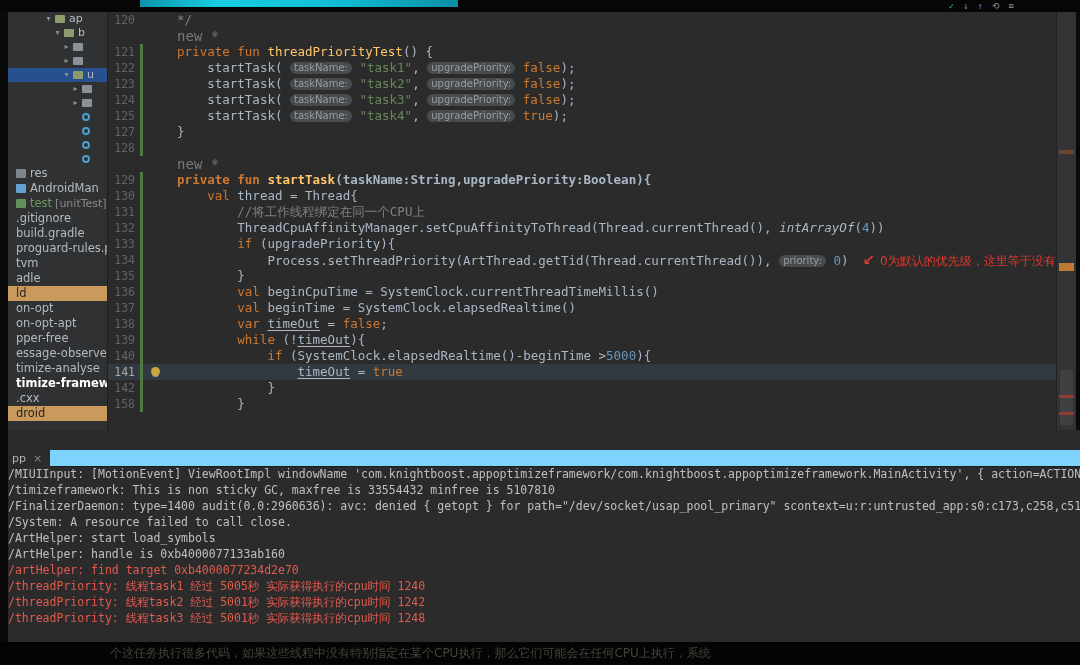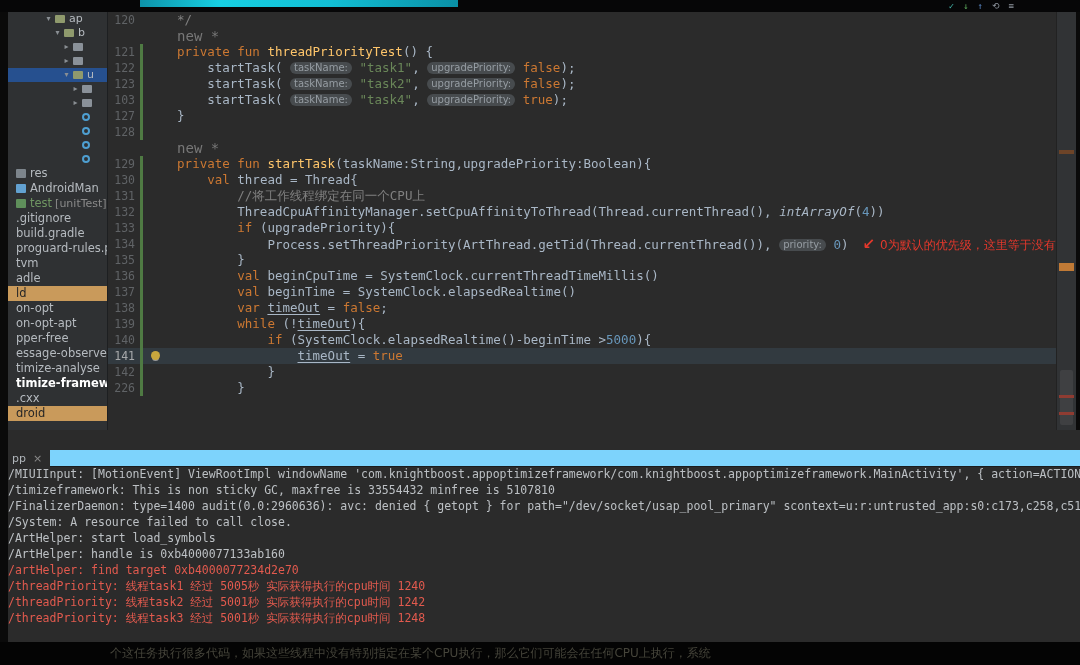--- a/index.html
+++ b/index.html
@@ -218,39 +218,40 @@
         </div>
       </div>
   </div>
 
   <div class="editor">
       <div class="eline"><span class="gut">120</span><span class="vmark"></span><div class="code" style="padding-left: 4ch;"><span class="tk cmt">*/</span></div></div>
       <div class="eline"><span class="gut"></span><span class="vmark"></span><div class="code" style="padding-left: 4ch;"><span class="hintrow">new *</span></div></div>
       <div class="eline"><span class="gut">121</span><span class="vmark on"></span><div class="code" style="padding-left: 4ch;"><span class="tk kw">private fun </span><span class="tk fn">threadPriorityTest</span><span class="tk def">() {</span></div></div>
       <div class="eline"><span class="gut">122</span><span class="vmark on"></span><div class="code" style="padding-left: 8ch;"><span class="tk def">startTask( </span><span class="pill">taskName:</span><span class="tk str"> "task1"</span><span class="tk def">, </span><span class="pill">upgradePriority:</span><span class="tk kw"> false</span><span class="tk def">);</span></div></div>
       <div class="eline"><span class="gut">123</span><span class="vmark on"></span><div class="code" style="padding-left: 8ch;"><span class="tk def">startTask( </span><span class="pill">taskName:</span><span class="tk str"> "task2"</span><span class="tk def">, </span><span class="pill">upgradePriority:</span><span class="tk kw"> false</span><span class="tk def">);</span></div></div>
-      <div class="eline"><span class="gut">103</span><span class="vmark on"></span><div class="code" style="padding-left: 8ch;"><span class="tk def">startTask( </span><span class="pill">taskName:</span><span class="tk str"> "task4"</span><span class="tk def">, </span><span class="pill">upgradePriority:</span><span class="tk kw"> true</span><span class="tk def">);</span></div></div>
+      <div class="eline"><span class="gut">124</span><span class="vmark on"></span><div class="code" style="padding-left: 8ch;"><span class="tk def">startTask( </span><span class="pill">taskName:</span><span class="tk str"> "task3"</span><span class="tk def">, </span><span class="pill">upgradePriority:</span><span class="tk kw"> false</span><span class="tk def">);</span></div></div>
+      <div class="eline"><span class="gut">125</span><span class="vmark on"></span><div class="code" style="padding-left: 8ch;"><span class="tk def">startTask( </span><span class="pill">taskName:</span><span class="tk str"> "task4"</span><span class="tk def">, </span><span class="pill">upgradePriority:</span><span class="tk kw"> true</span><span class="tk def">);</span></div></div>
       <div class="eline"><span class="gut">127</span><span class="vmark on"></span><div class="code" style="padding-left: 4ch;"><span class="tk def">}</span></div></div>
       <div class="eline"><span class="gut">128</span><span class="vmark on"></span><div class="code" style="padding-left: 0ch;"></div></div>
       <div class="eline"><span class="gut"></span><span class="vmark"></span><div class="code" style="padding-left: 4ch;"><span class="hintrow">new *</span></div></div>
-      <div class="eline"><span class="gut">129</span><span class="vmark on"></span><div class="code" style="padding-left: 4ch;"><span class="tk kw">private fun </span><span class="tk fn">startTask</span><span class="tk def">(taskName:String,upgradePriority:Boolean){</span></div></div>
+      <div class="eline"><span class="gut">129</span><span class="vmark on"></span><div class="code" style="padding-left: 4ch; font-weight: bold;"><span class="tk kw">private fun </span><span class="tk fn">startTask</span><span class="tk def">(taskName:String,upgradePriority:Boolean){</span></div></div>
       <div class="eline"><span class="gut">130</span><span class="vmark on"></span><div class="code" style="padding-left: 8ch;"><span class="tk kw">val </span><span class="tk def">thread = Thread{</span></div></div>
       <div class="eline"><span class="gut">131</span><span class="vmark on"></span><div class="code" style="padding-left: 12ch;"><span class="tk cmt">//将工作线程绑定在同一个CPU上</span></div></div>
       <div class="eline"><span class="gut">132</span><span class="vmark on"></span><div class="code" style="padding-left: 12ch;"><span class="tk def">ThreadCpuAffinityManager.setCpuAffinityToThread(Thread.currentThread(), </span><span class="tk ital">intArrayOf</span><span class="tk def">(</span><span class="tk num">4</span><span class="tk def">))</span></div></div>
       <div class="eline"><span class="gut">133</span><span class="vmark on"></span><div class="code" style="padding-left: 12ch;"><span class="tk kw">if </span><span class="tk def">(upgradePriority){</span></div></div>
       <div class="eline"><span class="gut">134</span><span class="vmark on"></span><div class="code" style="padding-left: 16ch;"><span class="tk def">Process.setThreadPriority(ArtThread.getTid(Thread.currentThread()), </span><span class="pill">priority:</span><span class="tk num"> 0</span><span class="tk def">)</span><span class="annarrow">↙</span><span class="anntext">0为默认的优先级，这里等于没有提升</span></div></div>
       <div class="eline"><span class="gut">135</span><span class="vmark on"></span><div class="code" style="padding-left: 12ch;"><span class="tk def">}</span></div></div>
       <div class="eline"><span class="gut">136</span><span class="vmark on"></span><div class="code" style="padding-left: 12ch;"><span class="tk kw">val </span><span class="tk def">beginCpuTime = SystemClock.currentThreadTimeMillis()</span></div></div>
       <div class="eline"><span class="gut">137</span><span class="vmark on"></span><div class="code" style="padding-left: 12ch;"><span class="tk kw">val </span><span class="tk def">beginTime = SystemClock.elapsedRealtime()</span></div></div>
       <div class="eline"><span class="gut">138</span><span class="vmark on"></span><div class="code" style="padding-left: 12ch;"><span class="tk kw">var </span><span class="tk und">timeOut</span><span class="tk def"> = </span><span class="tk kw">false</span><span class="tk def">;</span></div></div>
       <div class="eline"><span class="gut">139</span><span class="vmark on"></span><div class="code" style="padding-left: 12ch;"><span class="tk kw">while </span><span class="tk def">(!</span><span class="tk und">timeOut</span><span class="tk def">){</span></div></div>
       <div class="eline"><span class="gut">140</span><span class="vmark on"></span><div class="code" style="padding-left: 16ch;"><span class="tk kw">if </span><span class="tk def">(SystemClock.elapsedRealtime()-beginTime &gt;</span><span class="tk num">5000</span><span class="tk def">){</span></div></div>
       <div class="eline hl"><span class="gut">141</span><span class="vmark on"></span><div class="code" style="padding-left: 20ch;"><span class="bulb"></span><span class="tk und">timeOut</span><span class="tk def"> = </span><span class="tk kw">true</span></div></div>
       <div class="eline"><span class="gut">142</span><span class="vmark on"></span><div class="code" style="padding-left: 16ch;"><span class="tk def">}</span></div></div>
-      <div class="eline"><span class="gut">226</span><span class="vmark on"></span><div class="code" style="padding-left: 12ch;"><span class="tk def">}</span></div></div>
+      <div class="eline"><span class="gut">158</span><span class="vmark on"></span><div class="code" style="padding-left: 12ch;"><span class="tk def">}</span></div></div>
     </div>
 
   <div class="stripe">
       <div class="thumb" style="top: 358px; height: 55px;"></div>
       <div class="mark" style="top: 138px; height: 4px; background: rgb(109, 68, 40);"></div>
       <div class="mark" style="top: 251px; height: 8px; background: rgb(192, 122, 54);"></div>
       <div class="mark" style="top: 383px; height: 3px; background: rgb(143, 60, 50);"></div>
       <div class="mark" style="top: 400px; height: 3px; background: rgb(143, 60, 50);"></div>
     </div>
 

